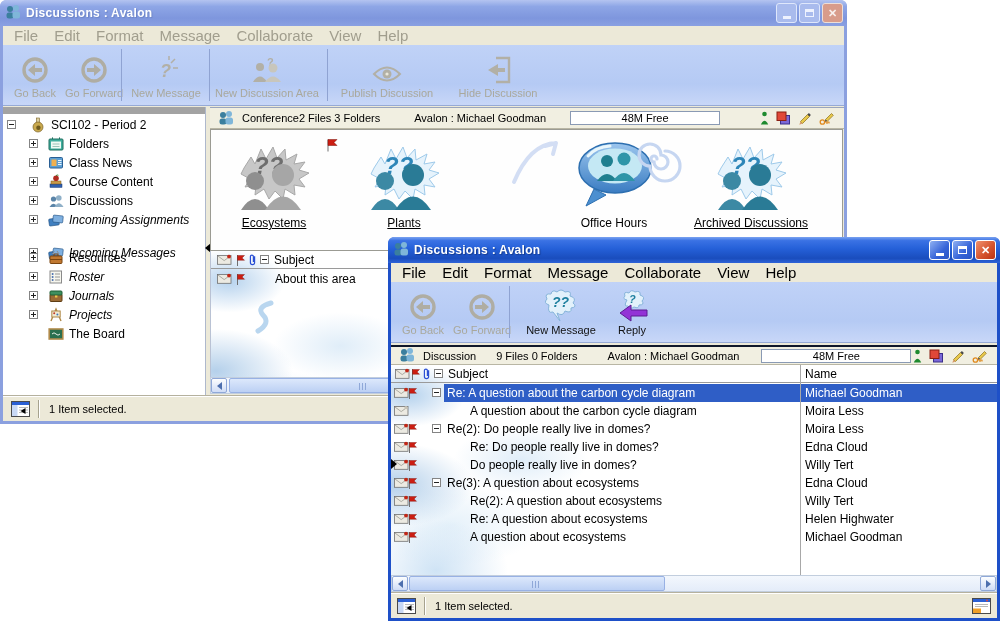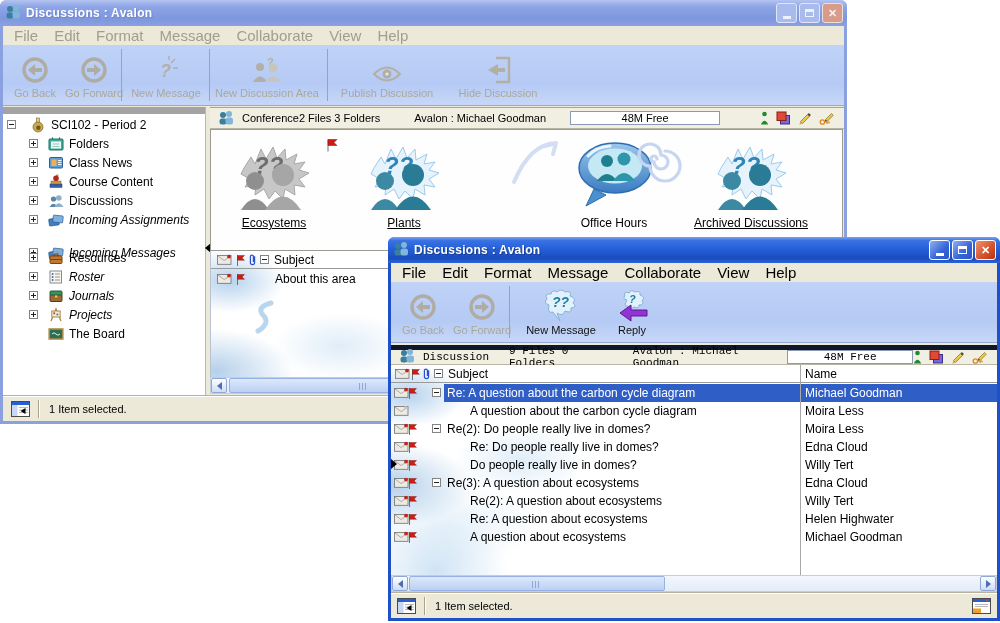--- a/index.html
+++ b/index.html
@@ -557,21 +557,21 @@
               <path d="M14 12 Q9 11 12 8 Q10 3 16 5 Q18 1 22 4 Q28 2 27 7 Q33 9 29 13 Q32 17 26 17 Q26 21 21 19 Q17 22 15 18 Q10 19 14 12 z" fill="#e2f1fb" stroke="#86b4da" stroke-width="1"></path>
               <text x="16" y="15" font-size="11" font-weight="bold" font-style="italic" fill="#1d7f9e">?</text>
               <path d="M34 26 h-16 v-5 l-11 8 11 8 v-5 h16 z" fill="#9333d6" stroke="#5c1d92" stroke-width="1" transform="translate(0,-4)"></path>
             </svg>
           </div>
           <div class="tlbl">Reply</div>
         </div>
         <div class="tsep" style="left: 118px;"></div>
       </div>
 
-    <div class="infobar" style="left:0;right:0;top:82px;height:20px;border-top:5px solid #0f172a;font-family:Liberation Mono, monospace;">
+    <div class="infobar" style="left:0;right:0;top:82px;height:20px;border-top:2px solid #0f172a;">
       <span id="fg-ib-icon"><svg width="16" height="15" viewBox="0 0 16 15">
             <circle cx="5" cy="5" r="3" fill="#3b7f9e"></circle>
             <rect x="1.5" y="8.5" width="7" height="6" rx="2.5" fill="#3b7f9e"></rect>
             <circle cx="11" cy="4" r="3" fill="#7fb6d9"></circle>
             <rect x="7.5" y="7.5" width="7.5" height="7" rx="2.5" fill="#7fb6d9"></rect>
           </svg></span>
       <span style="margin-left:8px;">Discussion</span>
       <span style="margin-left:20px;">9 Files 0 Folders</span>
       <span style="margin-left:30px;">Avalon : Michael Goodman</span>
       <span class="freebox" style="margin-left:22px;">48M Free</span>

